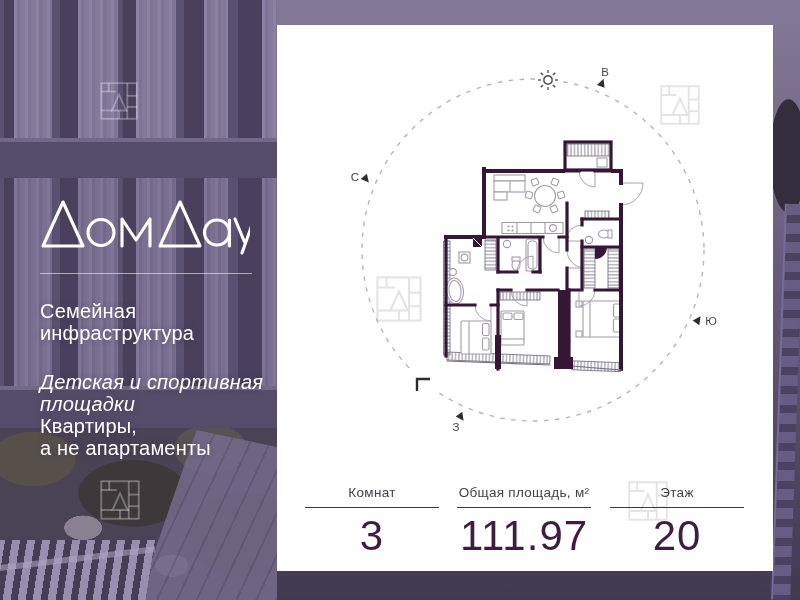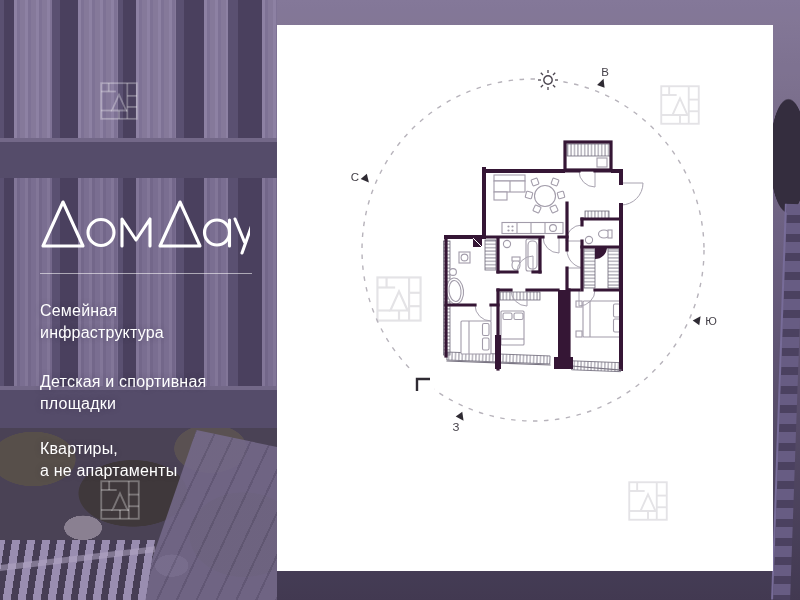--- a/index.html
+++ b/index.html
@@ -34,23 +34,23 @@
   .structure-right{position:absolute;left:778px;top:204px;width:19px;height:396px;transform:rotate(2deg);
          border-left:2px solid #7d73a0;
          background:repeating-linear-gradient(180deg,#6a6086 0 11px,#473f5b 11px 19px);}
   .tint{position:absolute;inset:0;background:rgba(93,77,122,.18);}
 
   
   .brand{position:absolute;left:40px;top:197px;width:232px;color:#fff;}
   .logo{display:block;}
   .divider{position:absolute;left:40px;top:273px;width:212px;height:1px;background:rgba(255,255,255,.55);}
   .features{position:absolute;left:40px;top:300px;width:236px;}
-  .feature{margin:0;font-size:16px;line-height:22px;letter-spacing:.2px;white-space:pre-line;
+  .feature{margin:0;font-size:20px;line-height:22px;letter-spacing:.2px;white-space:pre-line;
            color:#fff;text-shadow:0 0 6px rgba(40,30,60,.25);}
-  .feature.m1{margin-bottom:27px;} .feature.m2{margin-bottom:23px;} .feature.m3{margin-bottom:9px;}
+  .feature.m1{margin-bottom:27px;} .feature.m2{font-style:italic;} .feature.m3{margin-bottom:9px;}
 
   
   .wm{position:absolute;}
   .wm.on-photo{stroke:rgba(255,255,255,.30);}
   .wm.on-card{stroke:#e4e3e6;}
 
   
   .card{position:absolute;left:277px;top:25px;width:496px;height:546px;background:#fff;}
   .plan-svg{position:absolute;left:0;top:0;}
 
@@ -338,14 +338,28 @@
       <g fill="#351635">
         <rect x="281" y="265" width="11" height="67"></rect>
         <rect x="277" y="332" width="19" height="12"></rect>
         <rect x="218" y="310" width="6" height="34"></rect>
         <rect x="196" y="213" width="9" height="9"></rect>
         <path d="M318,222 H330 A12,12 0 0 1 318,234 Z"></path>
       </g>
       <line x1="196" y1="213" x2="205" y2="222" stroke="#ffffff" stroke-width="1"></line>
     </svg>
 
+    <div class="stats">
+      <div class="stat-col c1">
+        <div class="stat-label">Комнат</div>
+        <div class="stat-value">3</div>
+      </div>
+      <div class="stat-col c2">
+        <div class="stat-label">Общая площадь, м²</div>
+        <div class="stat-value">111.97</div>
+      </div>
+      <div class="stat-col c3">
+        <div class="stat-label">Этаж</div>
+        <div class="stat-value">20</div>
+      </div>
+    </div>
   </div>
 </div>
 
 </body></html>

